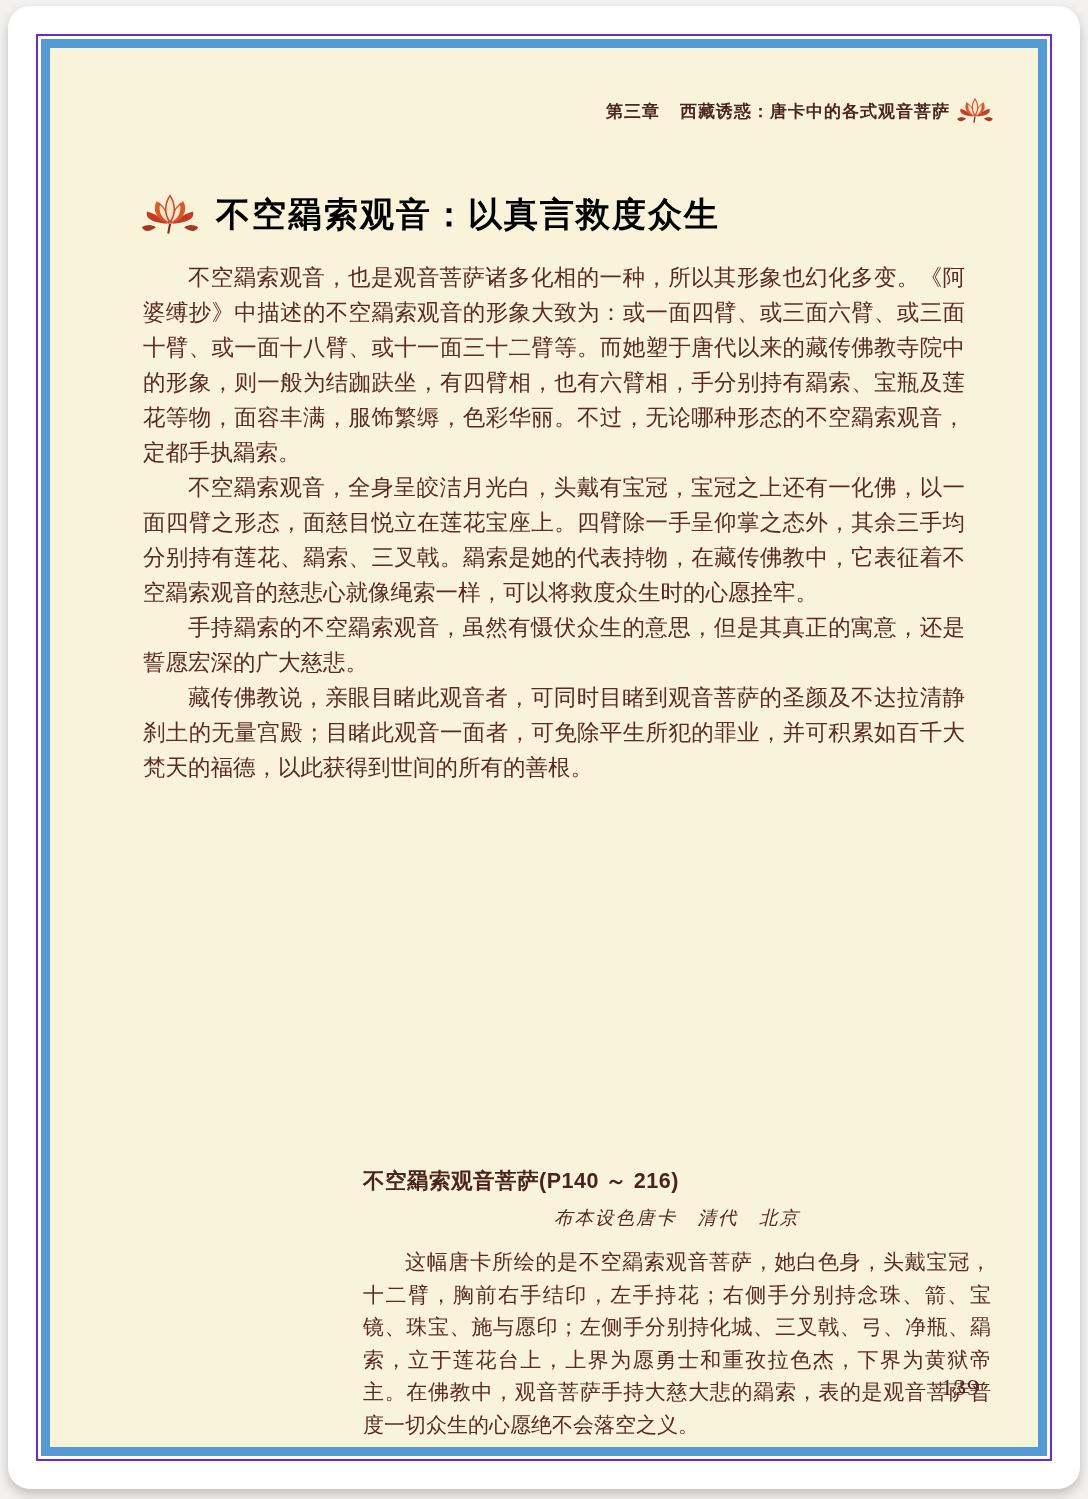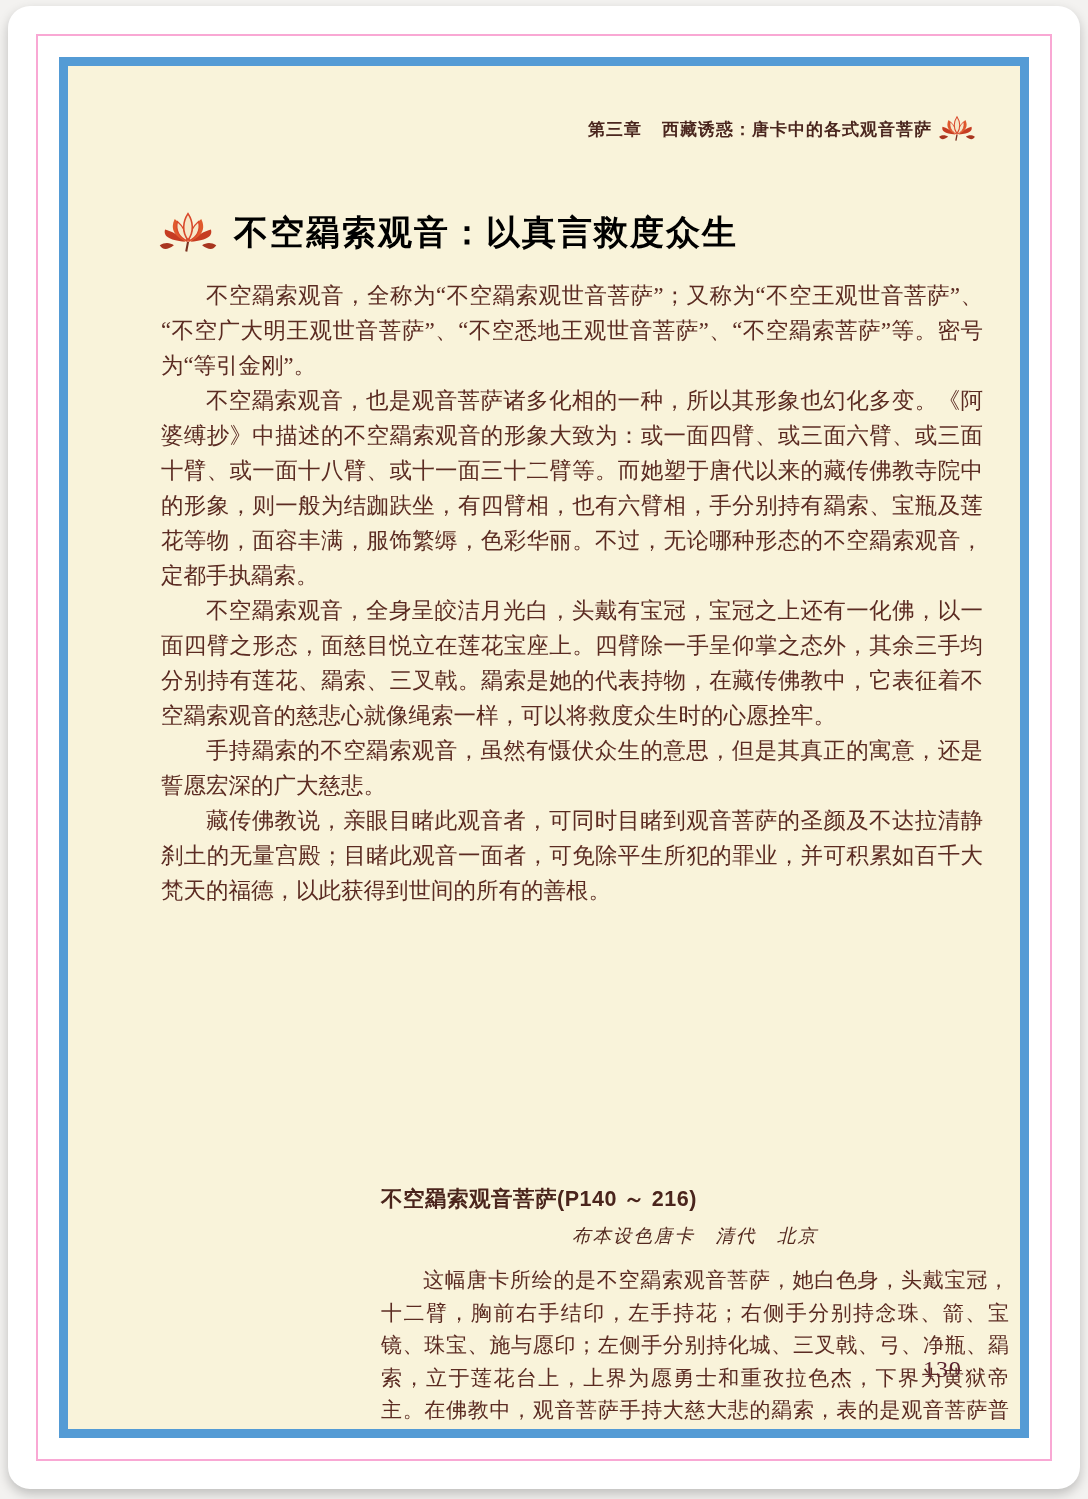--- a/index.html
+++ b/index.html
@@ -9,22 +9,22 @@
     font-family:"Liberation Serif","DejaVu Serif",serif;
     position:relative;
   }
   .page-card{
     position:absolute;left:8px;top:6px;right:8px;bottom:10px;
     background:#ffffff;border-radius:22px;
     box-shadow:0 5px 12px rgba(0,0,0,0.22);
   }
   .frame-outer{
     position:absolute;left:28px;top:28px;right:28px;bottom:28px;
-    border:2px solid #f9a8d4;
-    padding:21px;
+    border:2px solid #6d28d9;
+    padding:3px;
   }
   .frame-inner{
     width:100%;height:100%;
     border:9px solid #549bd5;
     box-sizing:border-box;
     background:#f9f3da;
     position:relative;
     overflow:hidden;
   }
   .content{
@@ -126,21 +126,20 @@
         <div class="title-row">
           <span>
             <svg class="lotus-big" viewBox="-4 0 68 52">
                 <use href="#lotus-glyph"></use>
               </svg>
           </span>
           <h1 class="page-title">不空羂索观音：以真言救度众生</h1>
         </div>
 
         <div class="body-text">
-          <p>不空羂索观音，全称为“不空羂索观世音菩萨”；又称为“不空王观世音菩萨”、“不空广大明王观世音菩萨”、“不空悉地王观世音菩萨”、“不空羂索菩萨”等。密号为“等引金刚”。</p>
           <p>不空羂索观音，也是观音菩萨诸多化相的一种，所以其形象也幻化多变。《阿婆缚抄》中描述的不空羂索观音的形象大致为：或一面四臂、或三面六臂、或三面十臂、或一面十八臂、或十一面三十二臂等。而她塑于唐代以来的藏传佛教寺院中的形象，则一般为结跏趺坐，有四臂相，也有六臂相，手分别持有羂索、宝瓶及莲花等物，面容丰满，服饰繁缛，色彩华丽。不过，无论哪种形态的不空羂索观音，定都手执羂索。</p>
           <p>不空羂索观音，全身呈皎洁月光白，头戴有宝冠，宝冠之上还有一化佛，以一面四臂之形态，面慈目悦立在莲花宝座上。四臂除一手呈仰掌之态外，其余三手均分别持有莲花、羂索、三叉戟。羂索是她的代表持物，在藏传佛教中，它表征着不空羂索观音的慈悲心就像绳索一样，可以将救度众生时的心愿拴牢。</p>
           <p>手持羂索的不空羂索观音，虽然有慑伏众生的意思，但是其真正的寓意，还是誓愿宏深的广大慈悲。</p>
           <p>藏传佛教说，亲眼目睹此观音者，可同时目睹到观音菩萨的圣颜及不达拉清静刹土的无量宫殿；目睹此观音一面者，可免除平生所犯的罪业，并可积累如百千大梵天的福德，以此获得到世间的所有的善根。</p>
         </div>
 
         <div class="caption-block">
           <h2 class="caption-title">不空羂索观音菩萨(P140 ～ 216)</h2>
           <p class="caption-meta">布本设色唐卡　清代　北京</p>
           <p class="caption-desc">这幅唐卡所绘的是不空羂索观音菩萨，她白色身，头戴宝冠，十二臂，胸前右手结印，左手持花；右侧手分别持念珠、箭、宝镜、珠宝、施与愿印；左侧手分别持化城、三叉戟、弓、净瓶、羂索，立于莲花台上，上界为愿勇士和重孜拉色杰，下界为黄狱帝主。在佛教中，观音菩萨手持大慈大悲的羂索，表的是观音菩萨普度一切众生的心愿绝不会落空之义。</p>

